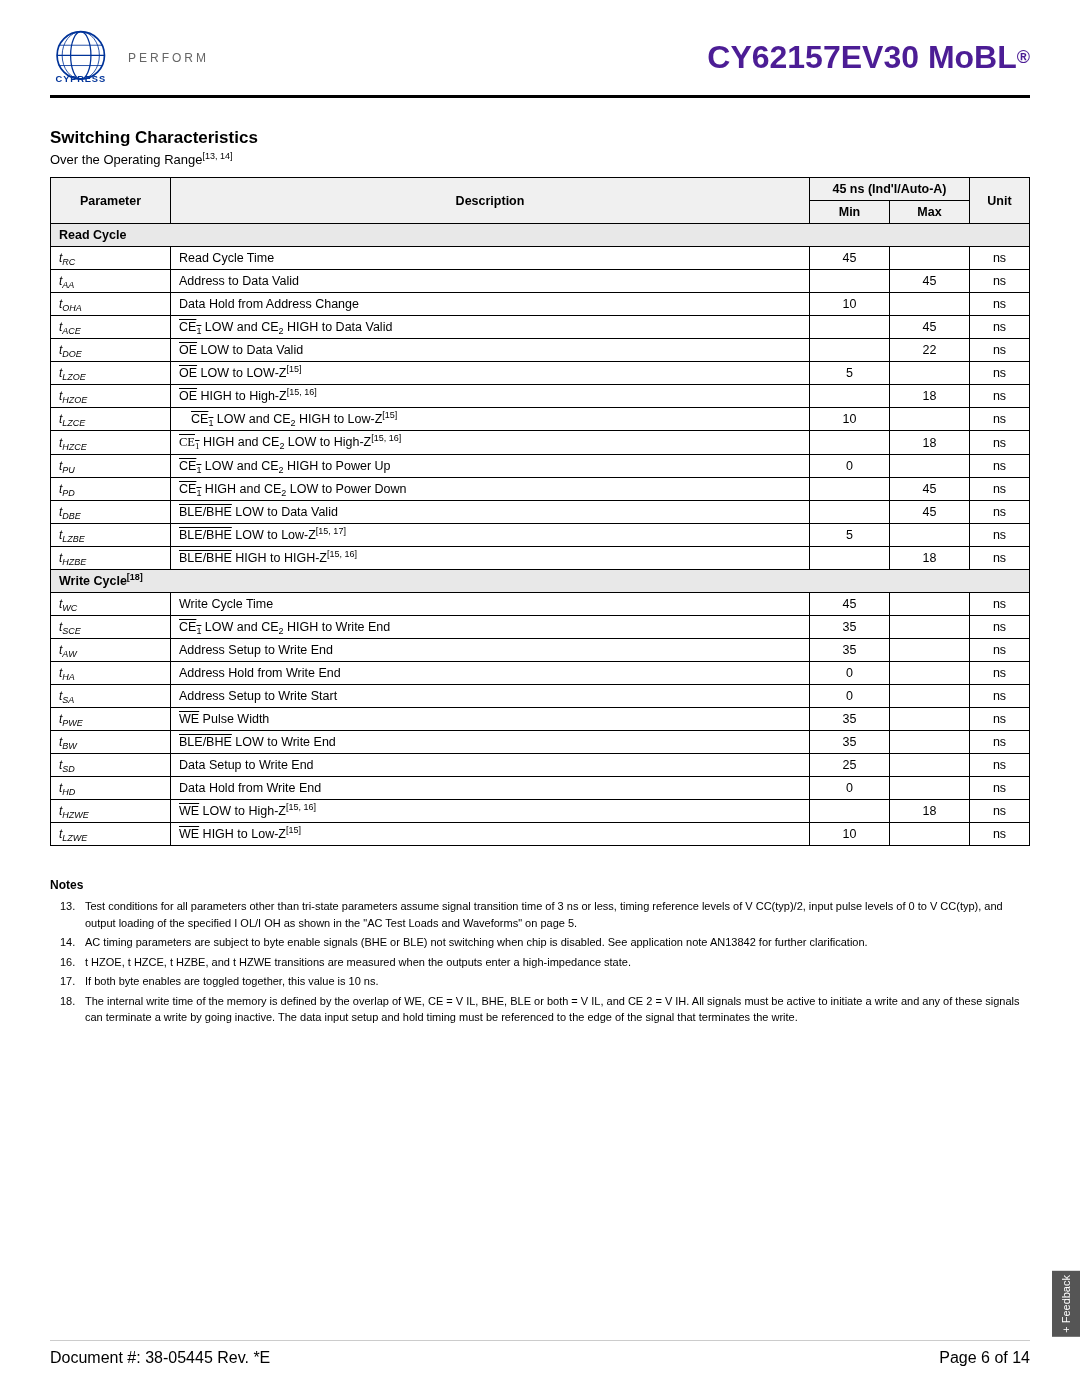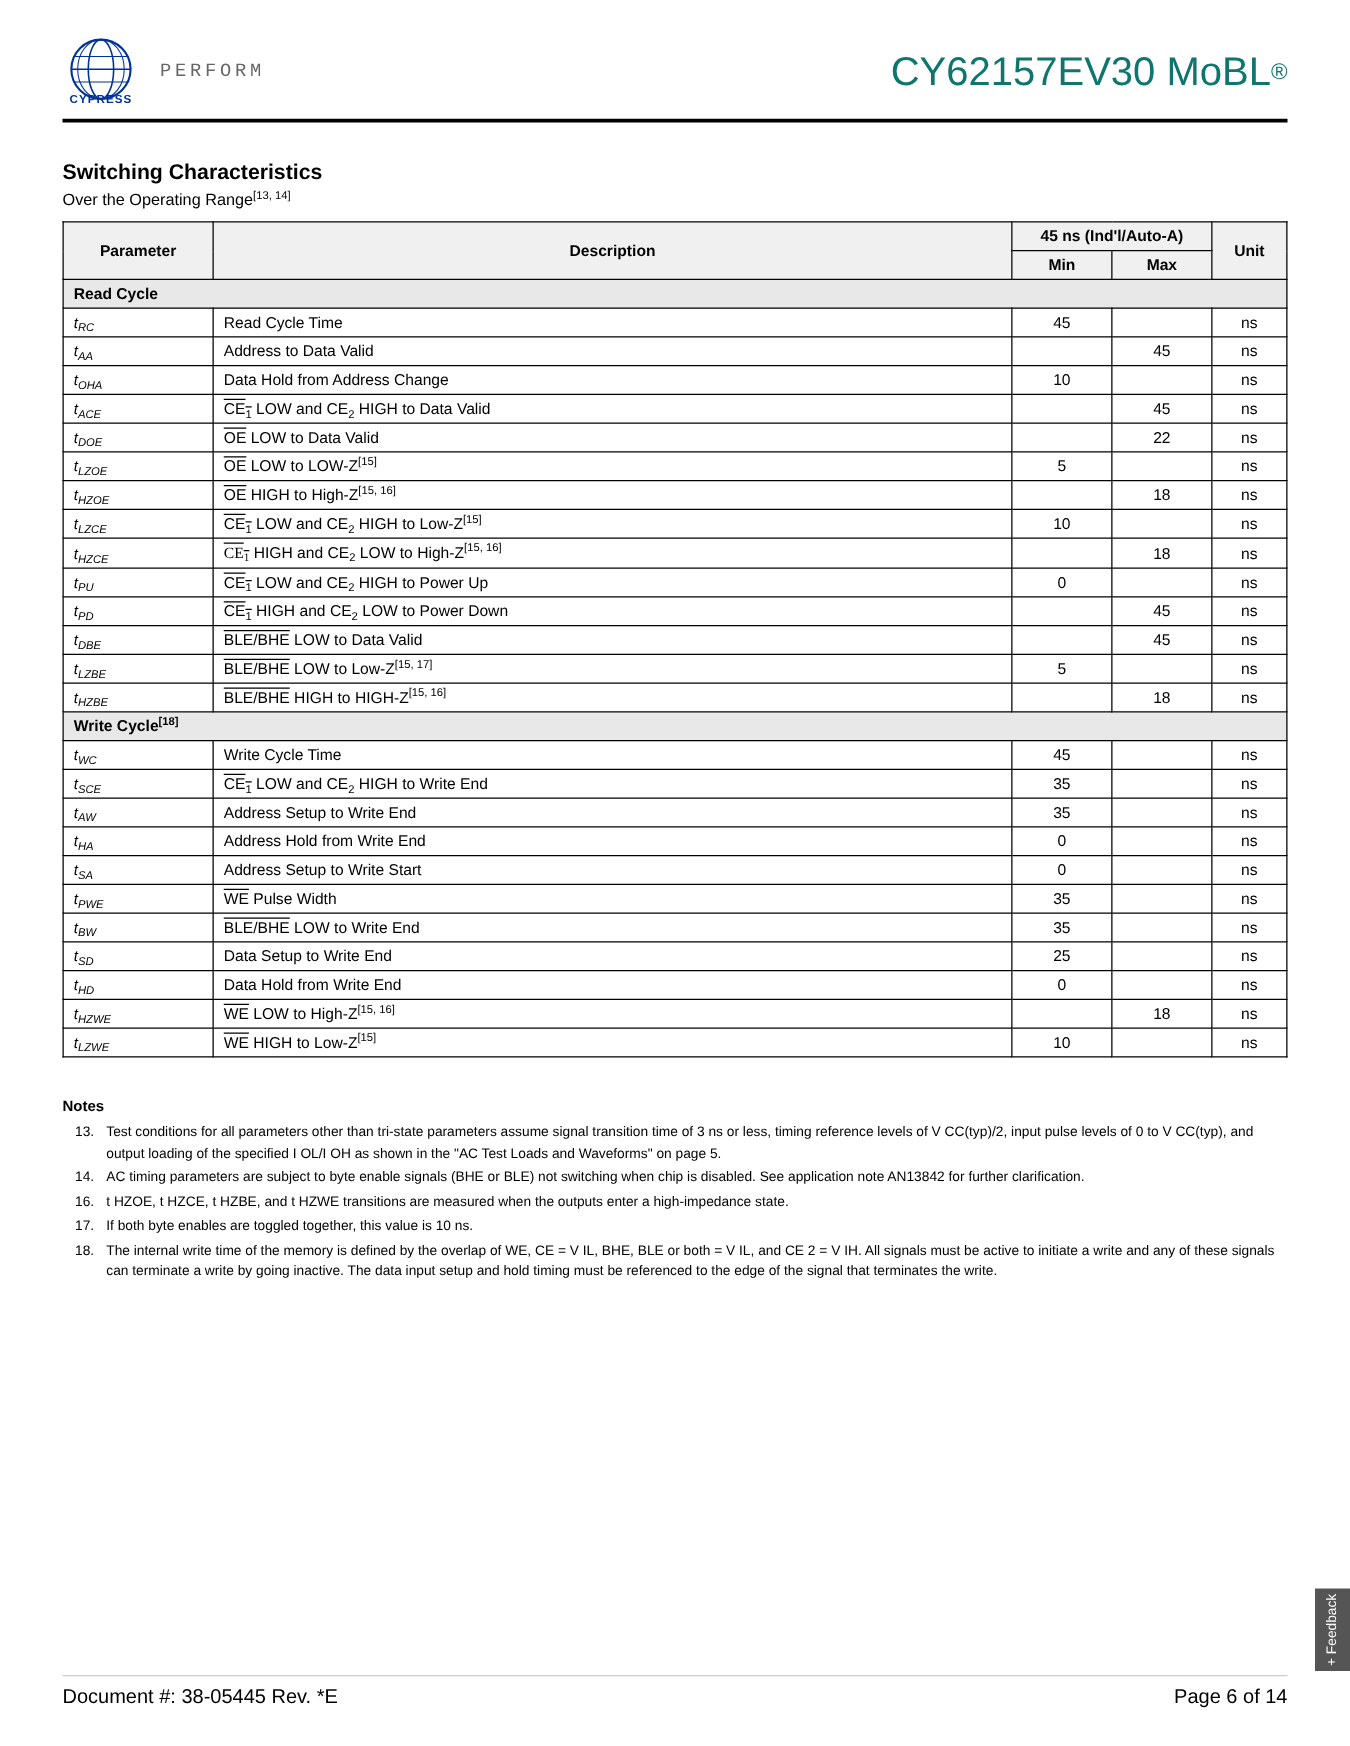--- a/index.html
+++ b/index.html
@@ -19,22 +19,22 @@
     .header {
       display: flex;
       align-items: center;
       justify-content: space-between;
       border-bottom: 3px solid #000;
       padding-bottom: 10px;
       margin-bottom: 30px;
     }
     .product-title {
       font-size: 32px;
-      font-weight: normal;
-      color: #0f766e;
+      font-weight: bold;
+      color: #4c1d95;
     }
     .product-title sup {
       font-size: 18px;
     }
     
     .section-title {
       font-size: 17px;
       font-weight: bold;
       margin-bottom: 4px;
     }
@@ -153,24 +153,23 @@
     .cypress-logo-img {
       width: 70px;
       height: 55px;
     }
     .cypress-label {
       display: flex;
       flex-direction: column;
       align-items: flex-start;
     }
     .cypress-perform {
-      font-size: 15px;
+      font-size: 12px;
       letter-spacing: 3px;
       color: #666;
-      font-family: Liberation Mono, monospace;
     }
   </style>
 </head>
 <body>
 
 <div class="page">
 
   <div class="header">
     <div class="cypress-logo">
 
@@ -261,21 +260,21 @@
         </tr>
         <tr>
           <td class="param-cell"><span>t</span><sub>HZOE</sub></td>
           <td><span style="text-decoration: overline;">OE</span><span> HIGH to High-Z</span><sup style="font-size: 9px;">[15, 16]</sup></td>
           <td class="val-cell"></td>
           <td class="val-cell">18</td>
           <td class="unit-cell">ns</td>
         </tr>
         <tr>
           <td class="param-cell"><span>t</span><sub>LZCE</sub></td>
-          <td><span style="text-decoration: overline;">CE<sub>1</sub></span><span> LOW and CE<sub>2</sub> HIGH to Low-Z</span><sup style="font-size: 9px;">[15]</sup></td>
+          <td><span style="text-decoration: overline; margin-left: 12px;">CE<sub>1</sub></span><span> LOW and CE<sub>2</sub> HIGH to Low-Z</span><sup style="font-size: 9px;">[15]</sup></td>
           <td class="val-cell">10</td>
           <td class="val-cell"></td>
           <td class="unit-cell">ns</td>
         </tr>
         <tr>
           <td class="param-cell"><span>t</span><sub>HZCE</sub></td>
           <td><span style="text-decoration: overline; font-family: Liberation Serif, serif;">CE<sub>1</sub></span><span> HIGH and CE<sub>2</sub> LOW to High-Z</span><sup style="font-size: 9px;">[15, 16]</sup></td>
           <td class="val-cell"></td>
           <td class="val-cell">18</td>
           <td class="unit-cell">ns</td>

